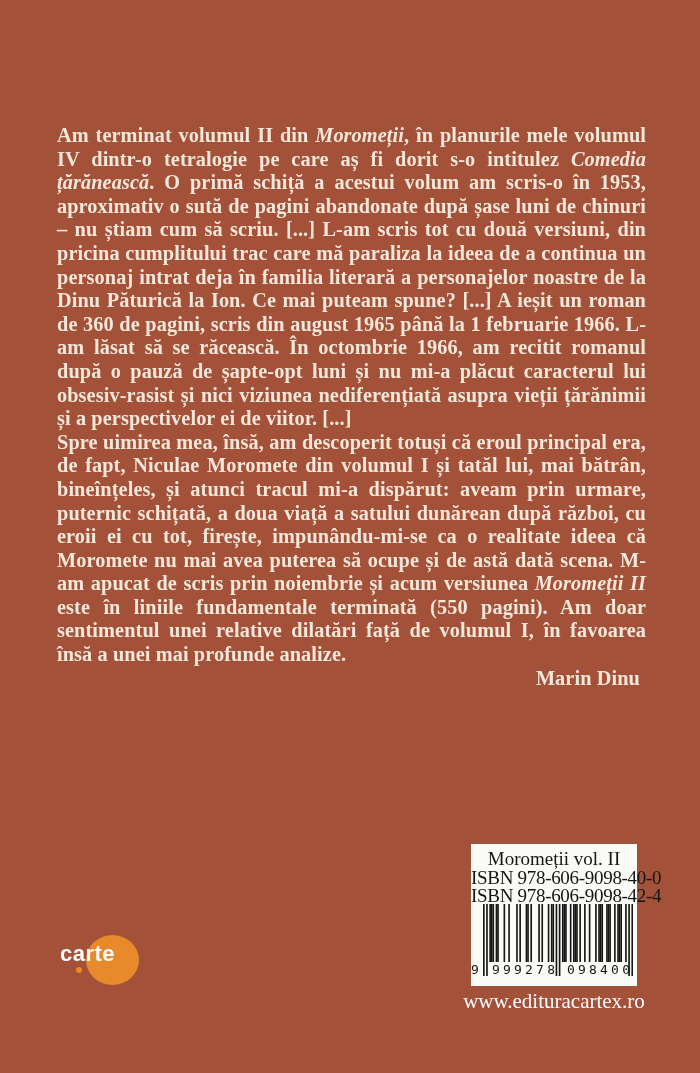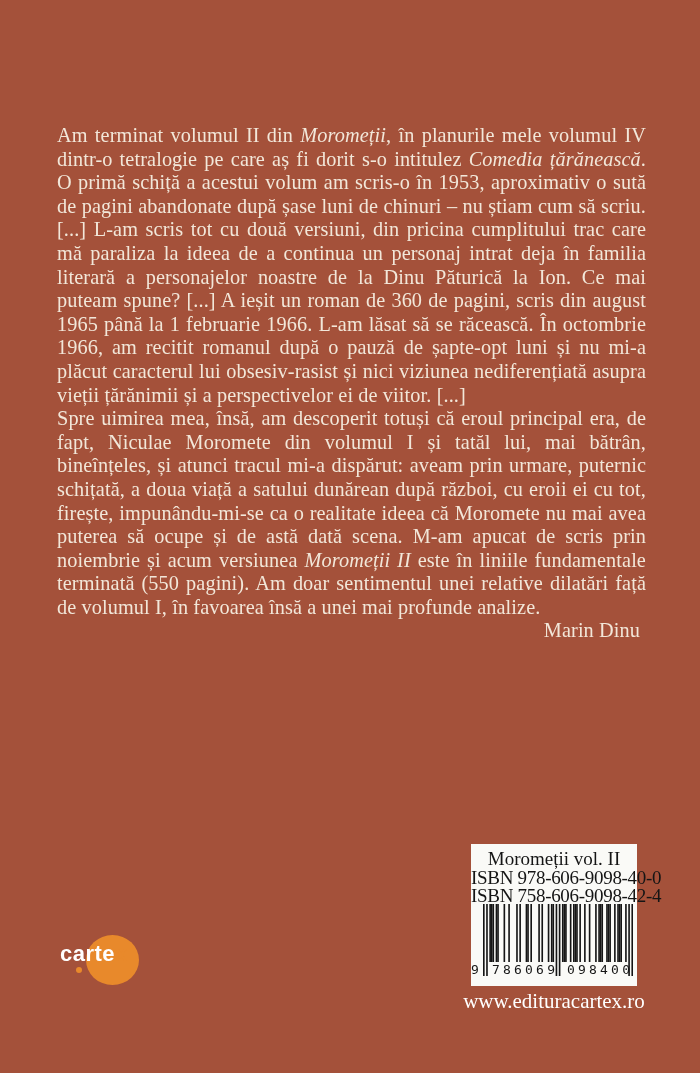--- a/index.html
+++ b/index.html
@@ -12,21 +12,21 @@
   .page { position:relative; width:700px; height:1073px; }
 
   
   .blurb {
     position:absolute; left:57px; top:124px; width:589px;
     color:#F2E7D9;
     font-size:20.3px; line-height:23.6px;
     text-align:justify;
     letter-spacing:0.1px;
   }
-  .blurb p { margin:0; }
+  .blurb p { margin:0;font-weight:bold; }
   .signature {
     text-align:right;
     padding-right:6px;
     margin-top:1px;
   }
 
   
   .logo { position:absolute; left:45px; top:930px; width:140px; height:66px; }
   .logo-ellipse {
     position:absolute; left:41px; top:5px; width:53px; height:50px;
@@ -82,21 +82,21 @@
 
   <div class="logo">
     <div class="logo-ellipse"></div>
     <div class="logo-dot"></div>
     <div class="logo-text"><span>carte</span><span class="logo-x">x</span></div>
   </div>
 
   <div class="barcode-panel">
     <p class="bc-title">Moromeții vol. II</p>
     <p class="bc-isbn">ISBN 978-606-9098-40-0</p>
-    <p class="bc-isbn">ISBN 758-606-9098-42-4</p>
+    <p class="bc-isbn">ISBN 978-606-9098-42-4</p>
     <div class="bc-code">
       <svg id="ean-svg" width="150" height="74">
           <rect x="0.00" y="0" width="1.63" height="72" fill="#151515"></rect>
           <rect x="3.16" y="0" width="1.63" height="72" fill="#151515"></rect>
           <rect x="6.32" y="0" width="1.63" height="58" fill="#151515"></rect>
           <rect x="7.89" y="0" width="1.63" height="58" fill="#151515"></rect>
           <rect x="9.47" y="0" width="1.63" height="58" fill="#151515"></rect>
           <rect x="12.63" y="0" width="1.63" height="58" fill="#151515"></rect>
           <rect x="14.21" y="0" width="1.63" height="58" fill="#151515"></rect>
           <rect x="20.53" y="0" width="1.63" height="58" fill="#151515"></rect>
@@ -132,20 +132,20 @@
           <rect x="126.32" y="0" width="1.63" height="58" fill="#151515"></rect>
           <rect x="131.05" y="0" width="1.63" height="58" fill="#151515"></rect>
           <rect x="134.21" y="0" width="1.63" height="58" fill="#151515"></rect>
           <rect x="135.79" y="0" width="1.63" height="58" fill="#151515"></rect>
           <rect x="137.37" y="0" width="1.63" height="58" fill="#151515"></rect>
           <rect x="142.11" y="0" width="1.63" height="58" fill="#151515"></rect>
           <rect x="145.26" y="0" width="1.63" height="72" fill="#151515"></rect>
           <rect x="148.42" y="0" width="1.63" height="72" fill="#151515"></rect>
         </svg>
       <span class="bc-digits bc-first">9</span>
-      <span class="bc-digits bc-left">786069</span>
+      <span class="bc-digits bc-left">999278</span>
       <span class="bc-digits bc-right">098400</span>
     </div>
   </div>
 
   <div class="website">www.edituracartex.ro</div>
 
 </div>
 
 </body></html>

